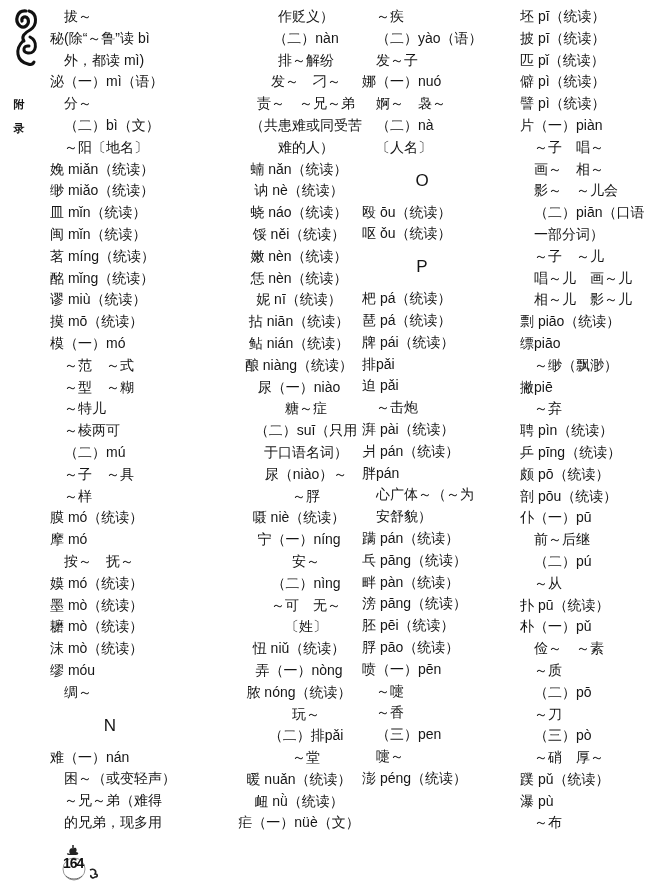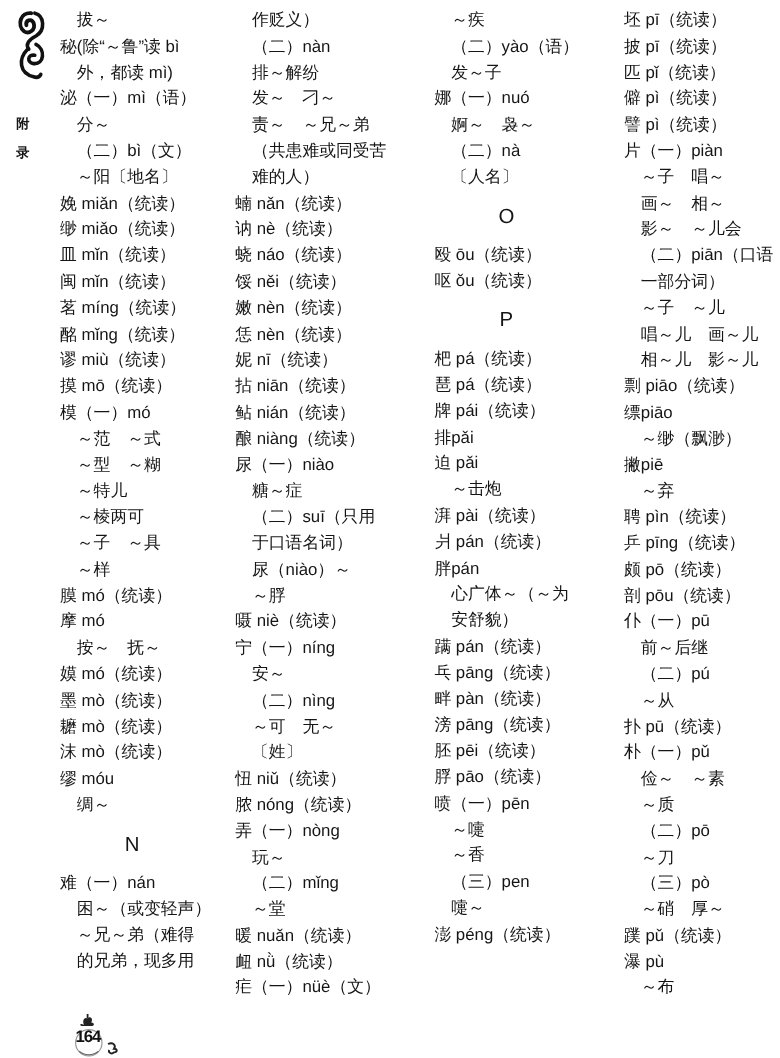--- a/index.html
+++ b/index.html
@@ -7,21 +7,21 @@
     width: 650px; height: 882px; overflow: hidden; position: relative;
     background: #ffffff; color: #151515;
     font-family: "Liberation Sans", "DejaVu Sans", sans-serif;
   }
   .col {
     position: absolute; top: 6px; width: 150px;
     font-size: 14px; white-space: nowrap;
     font-feature-settings: "halt" 1;
   }
   .col-0 { left: 50px; }
-  .col-1 { left: 196px; }
+  .col-1 { left: 224px; text-align: center; }
   .col-2 { left: 362px; }
   .col-3 { left: 520px; }
   .ln { height: 21.8px; line-height: 21.8px; }
   .ln.sub { padding-left: 14px; }
   .ln.head { padding-left: 0; }
   .ln.letter {
     height: 43px; line-height: 43px; width: 120px; text-align: center;
     font-size: 17px; font-family: "Liberation Sans", sans-serif;
   }
   .side-tab {
@@ -67,20 +67,21 @@
     <div class="ln head">闽 mǐn（统读）</div>
     <div class="ln head">茗 míng（统读）</div>
     <div class="ln head">酩 mǐng（统读）</div>
     <div class="ln head">谬 miù（统读）</div>
     <div class="ln head">摸 mō（统读）</div>
     <div class="ln head">模（一）mó</div>
     <div class="ln sub">～范　～式</div>
     <div class="ln sub">～型　～糊</div>
     <div class="ln sub">～特儿</div>
     <div class="ln sub">～棱两可</div>
+    <div class="ln sub">（二）mú</div>
     <div class="ln sub">～子　～具</div>
     <div class="ln sub">～样</div>
     <div class="ln head">膜 mó（统读）</div>
     <div class="ln head">摩 mó</div>
     <div class="ln sub">按～　抚～</div>
     <div class="ln head">嫫 mó（统读）</div>
     <div class="ln head">墨 mò（统读）</div>
     <div class="ln head">耱 mò（统读）</div>
     <div class="ln head">沫 mò（统读）</div>
     <div class="ln head">缪 móu</div>
@@ -115,24 +116,24 @@
     <div class="ln sub">于口语名词）</div>
     <div class="ln sub">尿（niào）～</div>
     <div class="ln sub">～脬</div>
     <div class="ln head">嗫 niè（统读）</div>
     <div class="ln head">宁（一）níng</div>
     <div class="ln sub">安～</div>
     <div class="ln sub">（二）nìng</div>
     <div class="ln sub">～可　无～</div>
     <div class="ln sub">〔姓〕</div>
     <div class="ln head">忸 niǔ（统读）</div>
+    <div class="ln head">弄（一）nòng</div>
     <div class="ln head">脓 nóng（统读）</div>
-    <div class="ln head">弄（一）nòng</div>
     <div class="ln sub">玩～</div>
-    <div class="ln sub">（二）mǐng</div>
+    <div class="ln sub">（二）排pǎi</div>
     <div class="ln sub">～堂</div>
     <div class="ln head">暖 nuǎn（统读）</div>
     <div class="ln head">衄 nǜ（统读）</div>
     <div class="ln head">疟（一）nüè（文）</div>
   </div>
 <div class="col col-2">
     <div class="ln sub">～疾</div>
     <div class="ln sub">（二）yào（语）</div>
     <div class="ln sub">发～子</div>
     <div class="ln head">娜（一）nuó</div>

